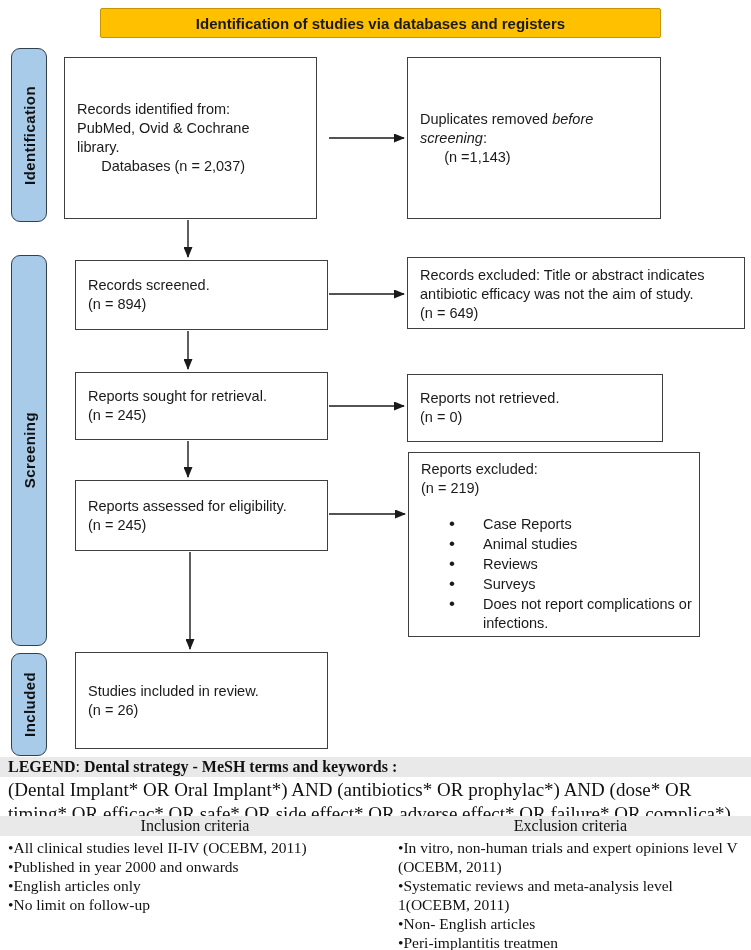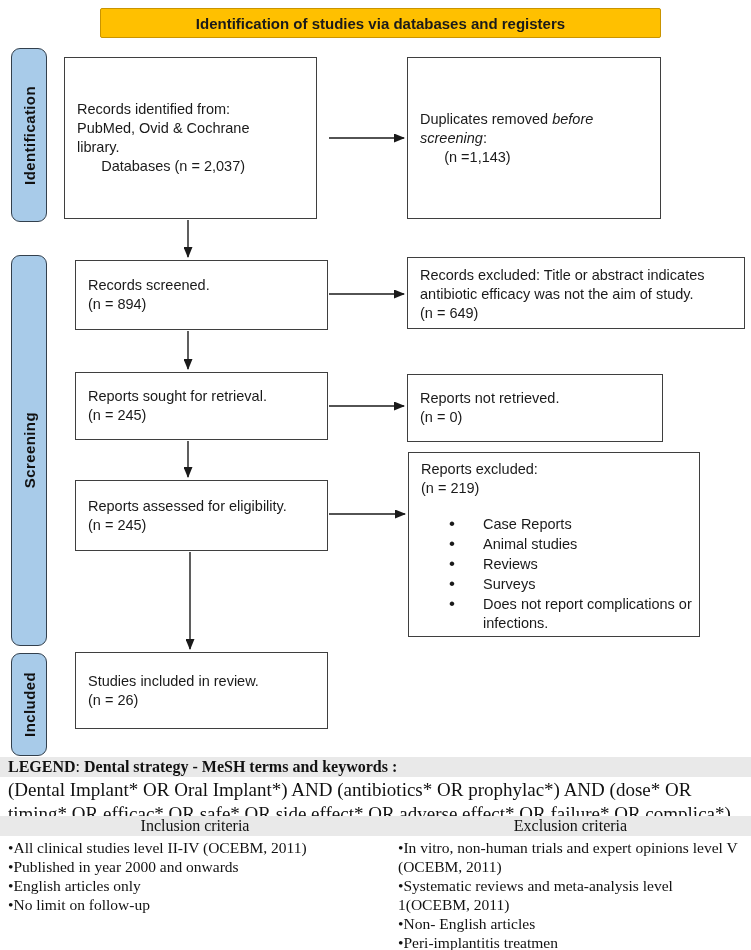--- a/index.html
+++ b/index.html
@@ -43,21 +43,21 @@
   }
   .fbox .txt{white-space:pre-wrap;}
   #box-records-identified{left:64px;top:57px;width:253px;height:162px;}
   #box-duplicates-removed{left:407px;top:57px;width:254px;height:162px;}
   #box-records-screened{left:75px;top:260px;width:253px;height:70px;}
   #box-records-excluded{left:407px;top:257px;width:338px;height:72px;justify-content:flex-start;padding-top:8px;}
   #box-reports-sought{left:75px;top:372px;width:253px;height:68px;}
   #box-reports-not-retrieved{left:407px;top:374px;width:256px;height:68px;}
   #box-reports-assessed{left:75px;top:480px;width:253px;height:71px;}
   #box-reports-excluded{left:408px;top:452px;width:292px;height:185px;justify-content:flex-start;padding-top:7px;gap:15px;}
-  #box-studies-included{left:75px;top:652px;width:253px;height:77px;}
+  #box-studies-included{left:75px;top:652px;width:253px;height:97px;}
   
   ul.reason-list{margin:2px 0 0 0;padding:0;list-style:none;}
   ul.reason-list li{position:relative;padding-left:62px;margin-bottom:1px;}
   ul.reason-list li::before{content:"\2022";position:absolute;left:28px;top:-1px;font-size:17px;}
   
   #arrows{position:absolute;left:0;top:0;pointer-events:none;}
   
   .serif{font-family:"Liberation Serif", serif;color:#111;}
   #legend-strip{
     position:absolute;left:0;top:757px;width:751px;height:20px;

